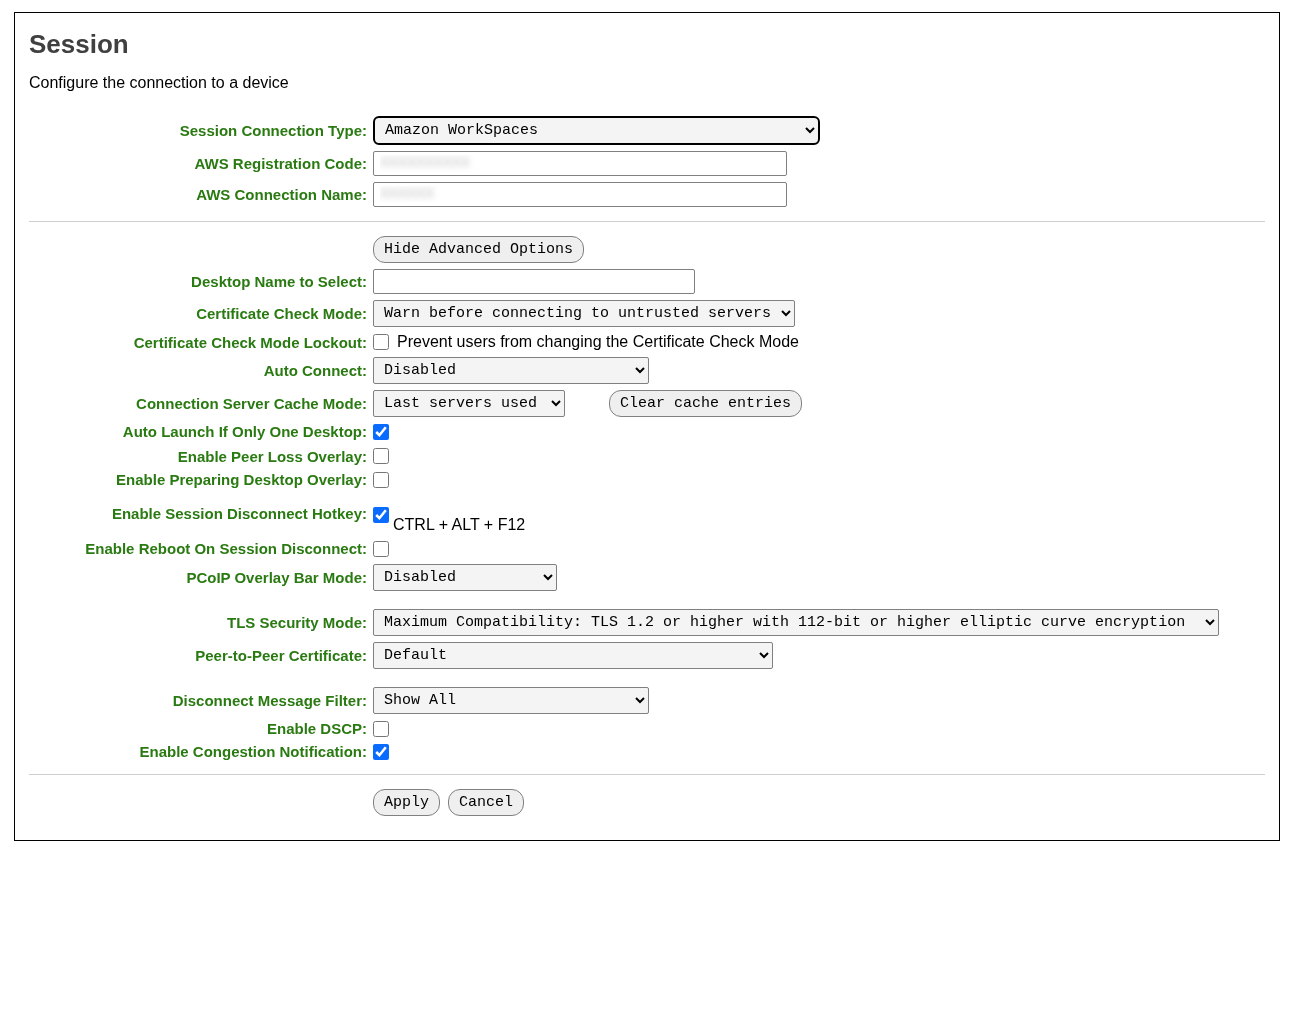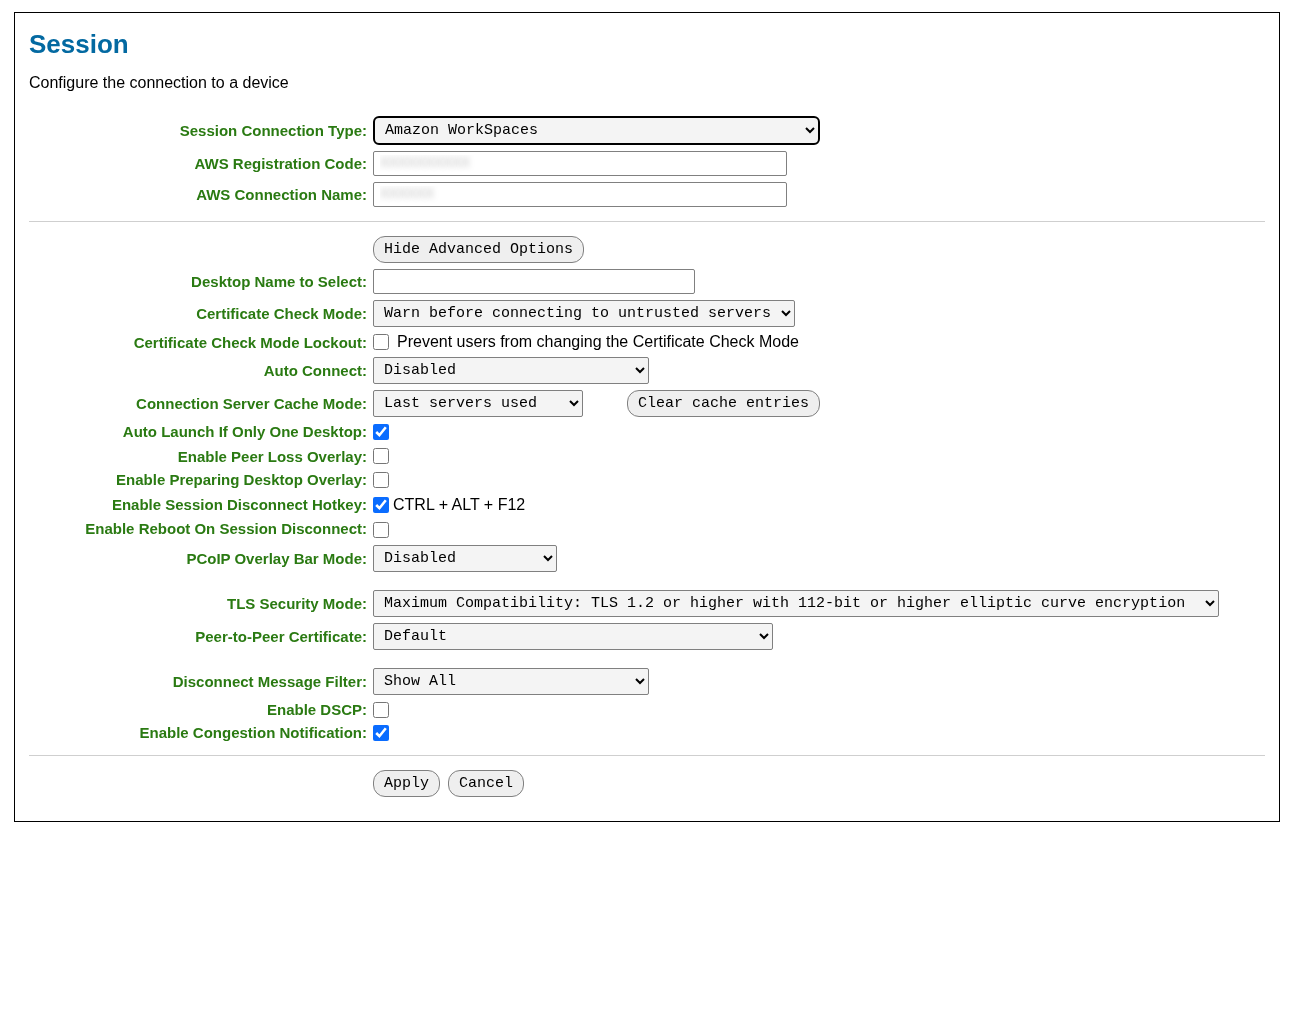--- a/index.html
+++ b/index.html
@@ -10,21 +10,21 @@
     margin: 0;
     padding: 12px 14px;
     background: #fff;
   }
   .container {
     border: 1px solid #000;
     padding: 10px 14px 18px 14px;
     width: 1266px;
   }
   h1.page-title {
-    color: #0369a1;
+    color: #404040;
     font-size: 26px;
     font-weight: bold;
     margin: 6px 0 14px 0;
   }
   .page-desc {
     font-size: 16px;
     margin-bottom: 24px;
   }
   hr.sep {
     border: none;
@@ -88,21 +88,21 @@
   .big-select {
     width: 447px;
     border: 2px solid #000;
     border-radius: 6px;
     font-weight: normal;
   }
   .wide-input { width: 414px; }
   .desktop-input { width: 322px; }
   .cert-select { width: 422px; }
   .autoconn-select { width: 276px; }
-  .cache-select { width: 210px; }
+  .cache-select { width: 192px; }
   .util-select { width: 184px; }
   .tls-select { width: 846px; }
   .p2p-select { width: 400px; }
   .disc-select { width: 276px; }
   .gap-before { margin-top: 18px; }
   .extra-text {
     font-family: Verdana, Geneva, sans-serif;
     font-size: 16px;
   }
 </style>
@@ -208,21 +208,21 @@
     <div class="label-col multiline">Enable Preparing Desktop Overlay:</div>
     <div class="field-col">
       <input type="checkbox" style="">
     </div>
   </div>
 
   <div class="row">
     <div class="label-col multiline">Enable Session Disconnect Hotkey:</div>
     <div class="field-col">
       <input type="checkbox" checked="" style="">
-      <span class="extra-text" style="margin-left:-4px;">CTRL + ALT + F12</span>
+      <span class="extra-text" style="margin-left:-4px;margin-top:20px;">CTRL + ALT + F12</span>
     </div>
   </div>
 
   <div class="row">
     <div class="label-col multiline">Enable Reboot On Session Disconnect:</div>
     <div class="field-col">
       <input type="checkbox" style="">
     </div>
   </div>
 

